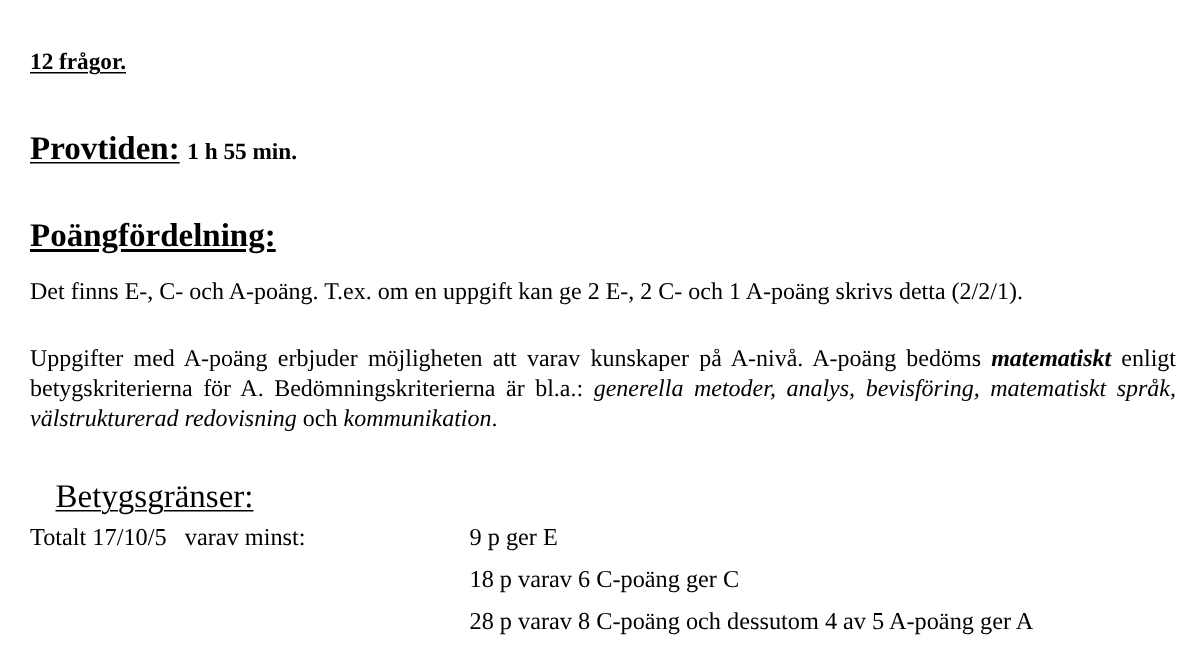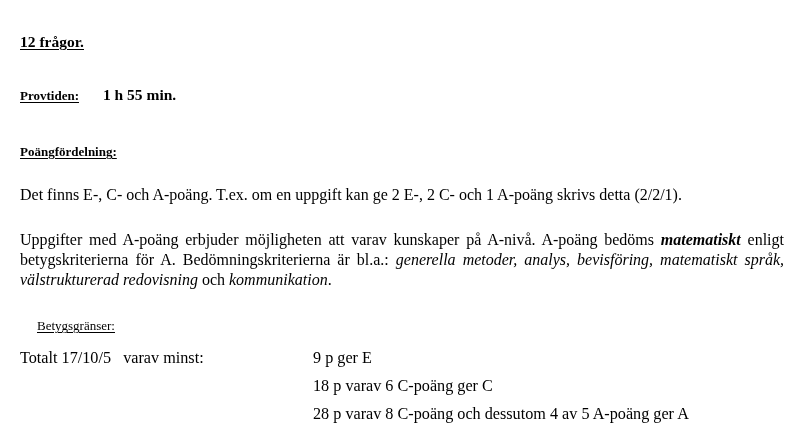--- a/index.html
+++ b/index.html
@@ -13,21 +13,21 @@
       position: relative;
       overflow: hidden;
       font-family: "Liberation Serif", "DejaVu Serif", serif;
       color: #000000;
     }
     .abs { position: absolute; left: 20px; white-space: nowrap; }
     .u { text-decoration: underline; text-underline-offset: 2px; text-decoration-thickness: 1px; text-align: center; }
     .b { font-weight: bold; }
     .i { font-style: italic; }
     .h-small { font-size: 15.5px; }
-    .h-large { font-size: 13px; }
+    .h-large { font-size: 22px; }
     .para {
       position: absolute;
       left: 20px;
       width: 764px;
       font-size: 16px;
       line-height: 20px;
       text-align: justify;
     }
     .grade-table {
       position: absolute;
@@ -51,21 +51,21 @@
       white-space: nowrap;
     }
   </style>
 </head>
 <body>
 
 <div class="abs b u h-small" style="top:33px;">12 frågor.</div>
 
 <div class="abs" style="top:86px;">
   <span class="b u h-large">Provtiden:</span>
-  <span class="b h-small" style="margin-left:20px;">1 h 55 min.</span>
+  <span class="b h-small" style="margin-left:1px;">1 h 55 min.</span>
 </div>
 
 <div class="abs b u h-large" style="top:144px;text-decoration:underline;">Poängfördelning:</div>
 
 <div class="para" style="top:185px;">Det finns E-, C- och A-poäng. T.ex. om en uppgift kan ge 2 E-, 2 C- och 1 A-poäng skrivs detta (2/2/1).</div>
 
 <div class="para" style="top:230px;">
   <span>Uppgifter med A-poäng erbjuder möjligheten att varav kunskaper på A-nivå. A-poäng bedöms </span><span class="b i">matematiskt</span><span> enligt betygskriterierna för A. Bedömningskriterierna är bl.a.: </span><span class="i">generella metoder, analys, bevisföring, matematiskt språk, välstrukturerad redovisning</span><span> och </span><span class="i">kommunikation</span><span>.</span>
 </div>
 

